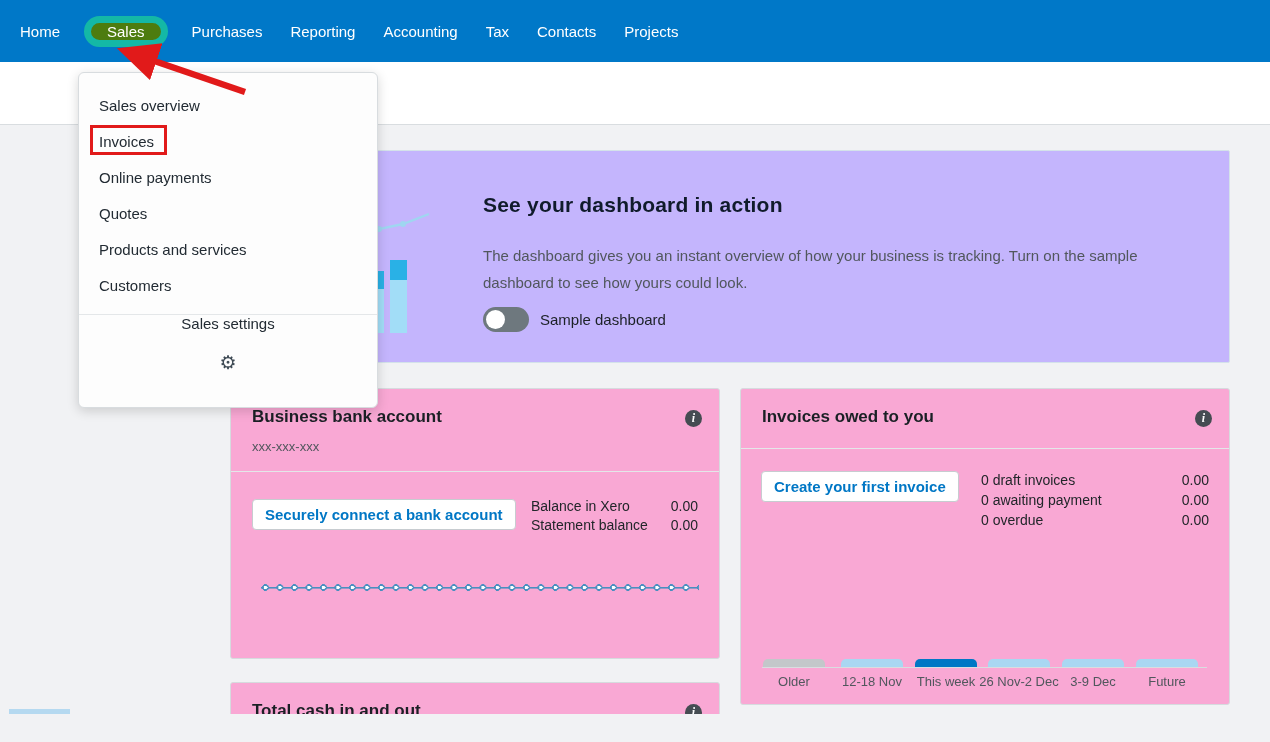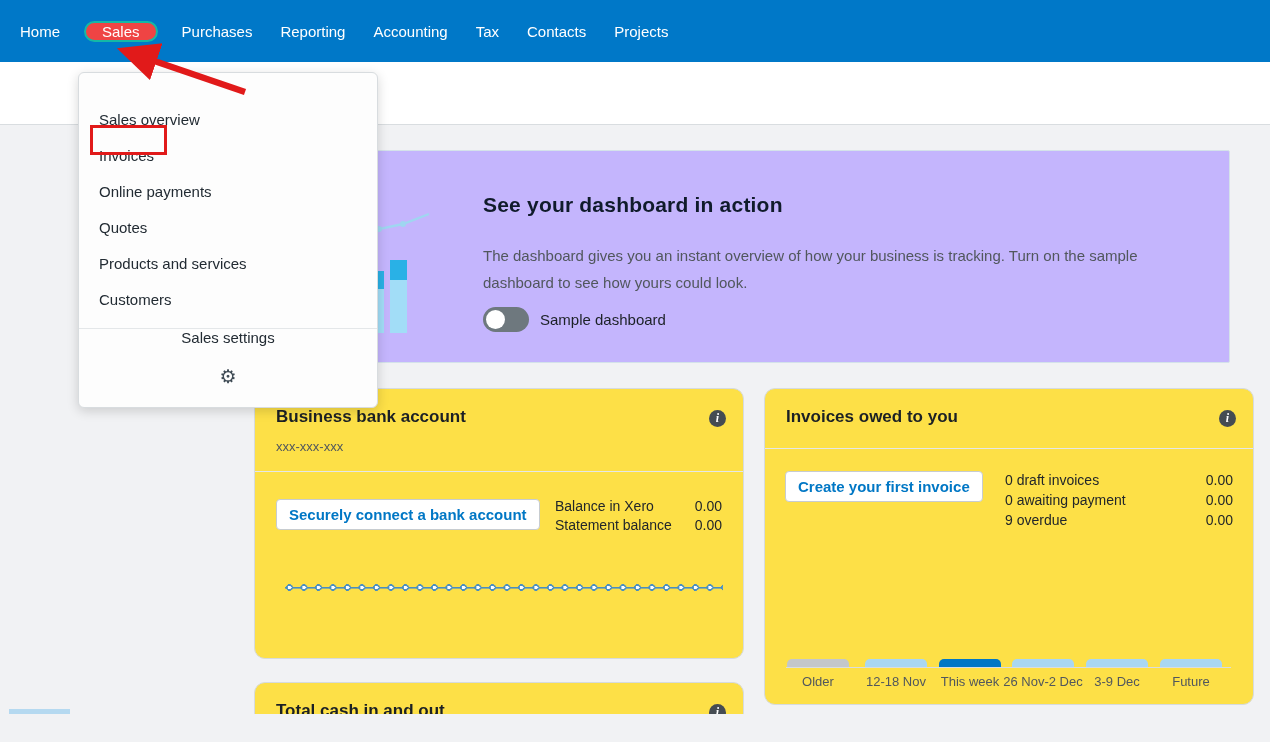--- a/index.html
+++ b/index.html
@@ -15,40 +15,40 @@
   
   .topnav {
     position: absolute; left: 0; top: 0; width: 1270px; height: 62px;
     background: #0078c8; display: flex; align-items: center;
     padding-left: 20px; gap: 28px; z-index: 2;
   }
   .topnav .nav-item {
     color: #ffffff; font-size: 15px; cursor: pointer; white-space: nowrap;
   }
   .topnav .nav-pill {
-    background: #ef4444; border: 2px solid #14b8a6; border-radius: 20px;
+    background: #4d7c0f; border: 7px solid #14b8a6; border-radius: 20px;
     padding: 0 16px; margin: -9px -4px;
   }
   .home-underline {
     position: absolute; left: 9px; bottom: 0; width: 61px; height: 5px;
     background: #b5d9f0; z-index: 3;
   }
 
   
   .subheader {
     position: absolute; left: 0; top: 62px; width: 1270px; height: 63px;
     background: #ffffff; border-bottom: 1px solid #d9dde0; z-index: 1;
   }
 
   
   .menu {
     position: absolute; left: 78px; top: 72px; width: 300px; height: 336px;
     background: #fdfdfd; border: 1px solid #d8dcdf; border-radius: 6px;
     box-shadow: 0 3px 12px rgba(0,0,0,0.16); z-index: 6;
-    padding-top: 28px;
+    padding-top: 14px;
   }
   .menu-item {
     height: 36px; display: flex; align-items: center;
     padding: 0 20px; font-size: 15px; color: #222b33; cursor: pointer;
     justify-content: space-between;
   }
   .menu-divider { border-top: 1px solid #e4e7e9; margin-top: 11px; }
   .menu-settings { height: 57px; display: flex; align-items: center; justify-content: space-between; padding: 0 20px; font-size: 15px; color: #222b33; cursor: pointer; flex-direction: column; }
   .menu-icon { width: 18px; height: 18px; color: #3e4a54; flex: 0 0 auto; }
   .gear-glyph { font-size: 19px; color: #3e4a54; line-height: 18px; }
@@ -79,22 +79,22 @@
     position: relative; cursor: pointer; flex: 0 0 auto;
   }
   .toggle .knob {
     position: absolute; left: 3px; top: 3px; width: 19px; height: 19px;
     border-radius: 50%; background: #ffffff;
   }
   .toggle-label { font-size: 15px; color: #1c2126; }
 
   
   .card {
-    position: absolute; background: #fde047; border: 1px solid #d6dbde;
-    border-radius: 11px; z-index: 1; margin-left: 24px;
+    position: absolute; background: #f9a8d4; border: 1px solid #d6dbde;
+    border-radius: 3px; z-index: 1;
   }
   .card-bank  { left: 230px; top: 388px; width: 490px; height: 271px; }
   .card-inv   { left: 740px; top: 388px; width: 490px; height: 317px; }
   .card-cash  { left: 230px; top: 682px; width: 490px; height: 120px; }
   .card-stub  { left: 740px; top: 726px; width: 490px; height: 60px; }
 
   .card-title {
     position: absolute; left: 21px; top: 18px; font-size: 17px; font-weight: 700; color: #1b2025;
   }
   .info-icon {
@@ -254,21 +254,21 @@
     <div class="stats-rows">
       <div class="stats-row">
         <span>0 draft invoices</span>
         <span>0.00</span>
       </div>
       <div class="stats-row">
         <span>0 awaiting payment</span>
         <span>0.00</span>
       </div>
       <div class="stats-row">
-        <span>9 overdue</span>
+        <span>0 overdue</span>
         <span>0.00</span>
       </div>
     </div>
     <div class="week-baseline"></div>
     <div class="week-col" style="left:53px">
       <div class="week-bar gray"></div>
       <div class="week-label">Older</div>
     </div>
     <div class="week-col" style="left:131px">
       <div class="week-bar"></div>

